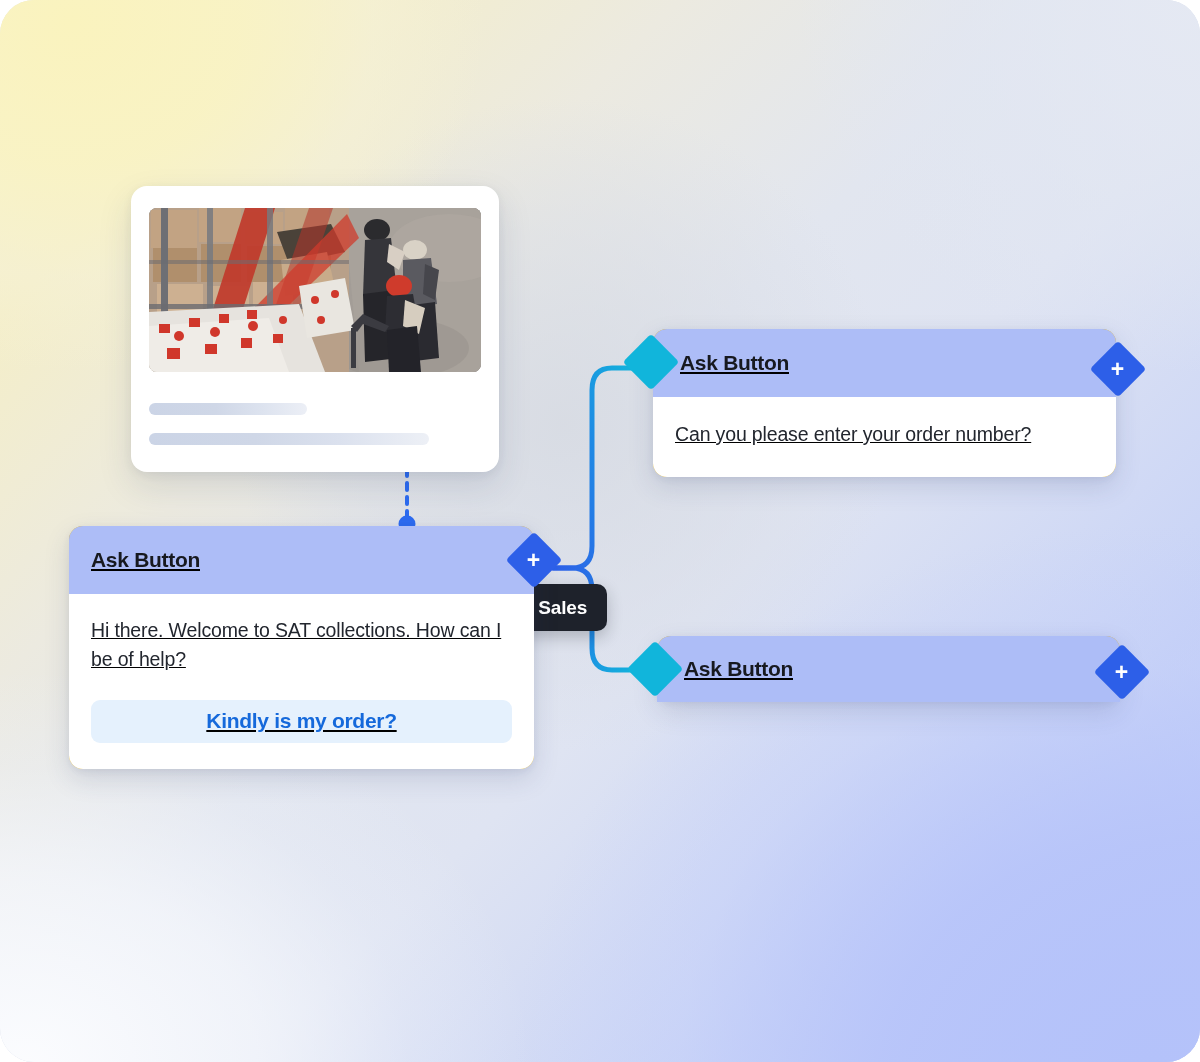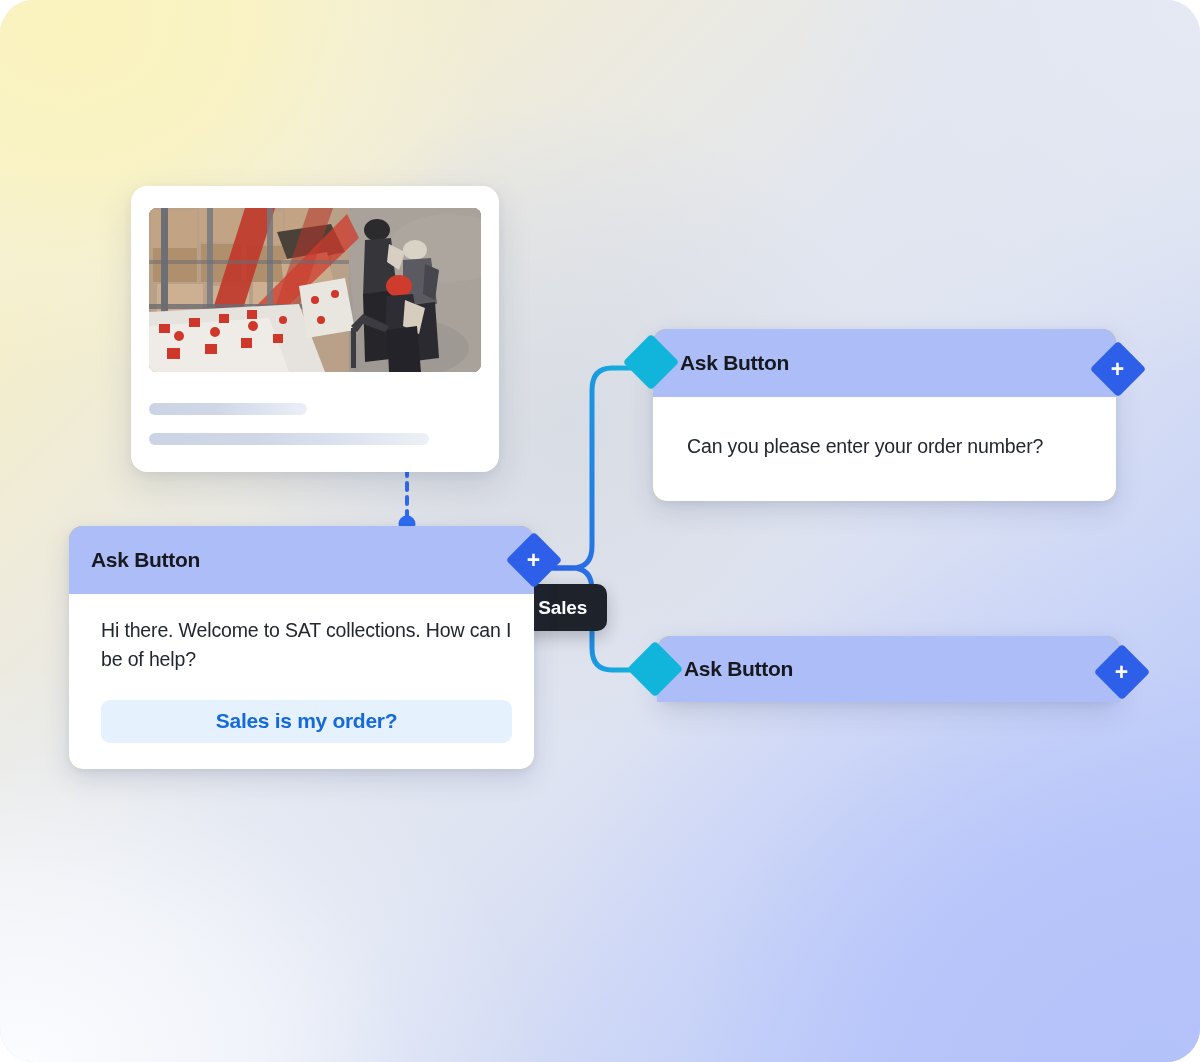--- a/index.html
+++ b/index.html
@@ -77,20 +77,21 @@
     letter-spacing:-0.2px;cursor:pointer;
     box-shadow:0 6px 16px rgba(20,25,35,0.24);
     display:flex;align-items:center;justify-content:center;
   }
 
   
   .flow-card{
     position:absolute;background:#eab308;border-radius:14px;
     box-shadow:0 10px 26px rgba(45,60,105,0.15),0 2px 7px rgba(45,60,105,0.08);
     overflow:visible;
+    text-decoration:underline;
   }
   .flow-head{
     background:#adbdf7;border-radius:14px 14px 0 0;
     display:flex;align-items:center;
     position:relative;
   }
   .flow-title{
     font-size:21px;font-weight:700;color:#17191f;letter-spacing:-0.3px;
   }
   .flow-body{
@@ -103,29 +104,29 @@
     display:block;width:100%;box-sizing:border-box;
     background:#e5f1fd;border:none;border-radius:9px;
     color:#1569db;font-family:"Liberation Sans",sans-serif;
     font-size:21px;font-weight:700;letter-spacing:-0.3px;
     text-align:center;cursor:pointer;
   }
 
   
   #card-main   {left:69px; top:526px; width:465px;}
   #card-main .flow-head{height:68px;padding:0 22px;}
-  #card-main .flow-body{padding:22px 22px 26px 32px;}
+  #card-main .flow-body{padding:22px 22px 26px 22px;}
   #card-main .flow-text{margin:0 0 26px 0;}
   #card-main .reply-btn{height:43px;margin-bottom:24px;}
   #card-main .reply-btn:last-child{margin-bottom:0;}
 
   #card-top    {left:653px;top:329px;width:463px;}
   #card-top .flow-head{height:68px;padding:0 27px;}
   #card-top .flow-body{padding:19px 18px 24px 18px;}
-  #card-top .flow-text{margin:16px;}
+  #card-top .flow-text{margin:4px;}
 
   #card-bottom {left:657px;top:636px;width:463px;}
   #card-bottom .flow-head{height:66px;padding:0 27px;}
   #card-bottom .flow-body{padding:17px 18px 22px 18px;}
   #card-bottom .flow-text{margin:0;}
 
   
   .diamond{
     position:absolute;width:40px;height:40px;
     transform:rotate(45deg);border-radius:4px;
@@ -283,21 +284,21 @@
 
   <div class="flow-card" id="card-main">
     <div class="flow-head">
       <span class="flow-title">Ask Button</span>
       <span class="diamond diamond-plus d-out">
         <span class="plus">+</span>
       </span>
     </div>
     <div class="flow-body">
       <p class="flow-text">Hi there. Welcome to SAT collections. How can I be of help?</p>
-      <button class="reply-btn">Sales is my order?</button>
+      <button class="reply-btn">Kindly is my order?</button>
     </div>
   </div>
 
   <div class="flow-card" id="card-top">
     <div class="flow-head">
       <span class="diamond diamond-in d-in"></span>
       <span class="flow-title">Ask Button</span>
       <span class="diamond diamond-plus d-out">
         <span class="plus">+</span>
       </span>

